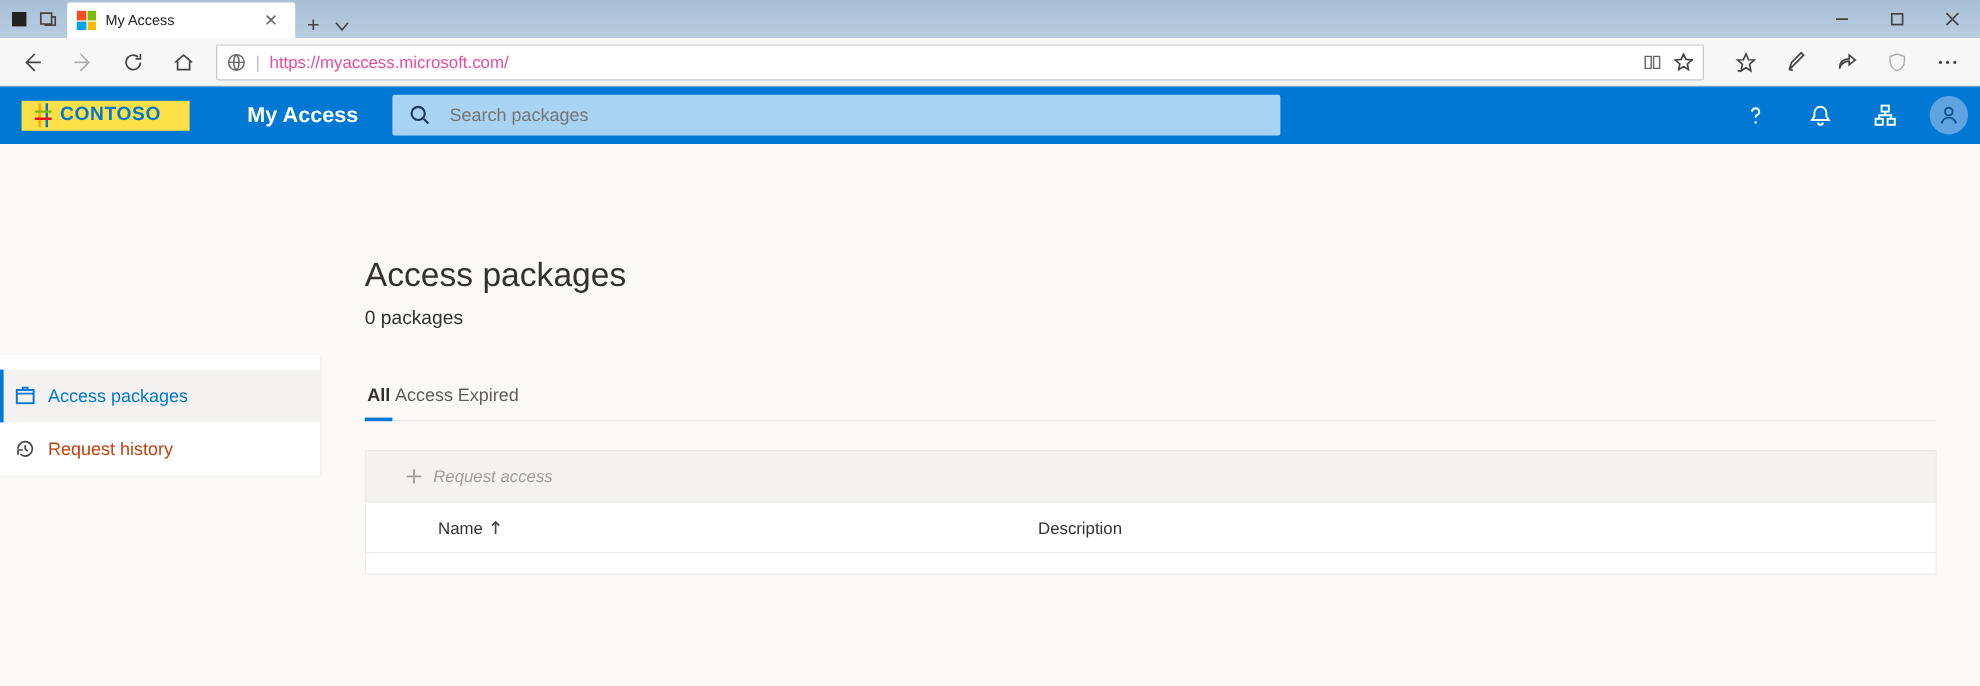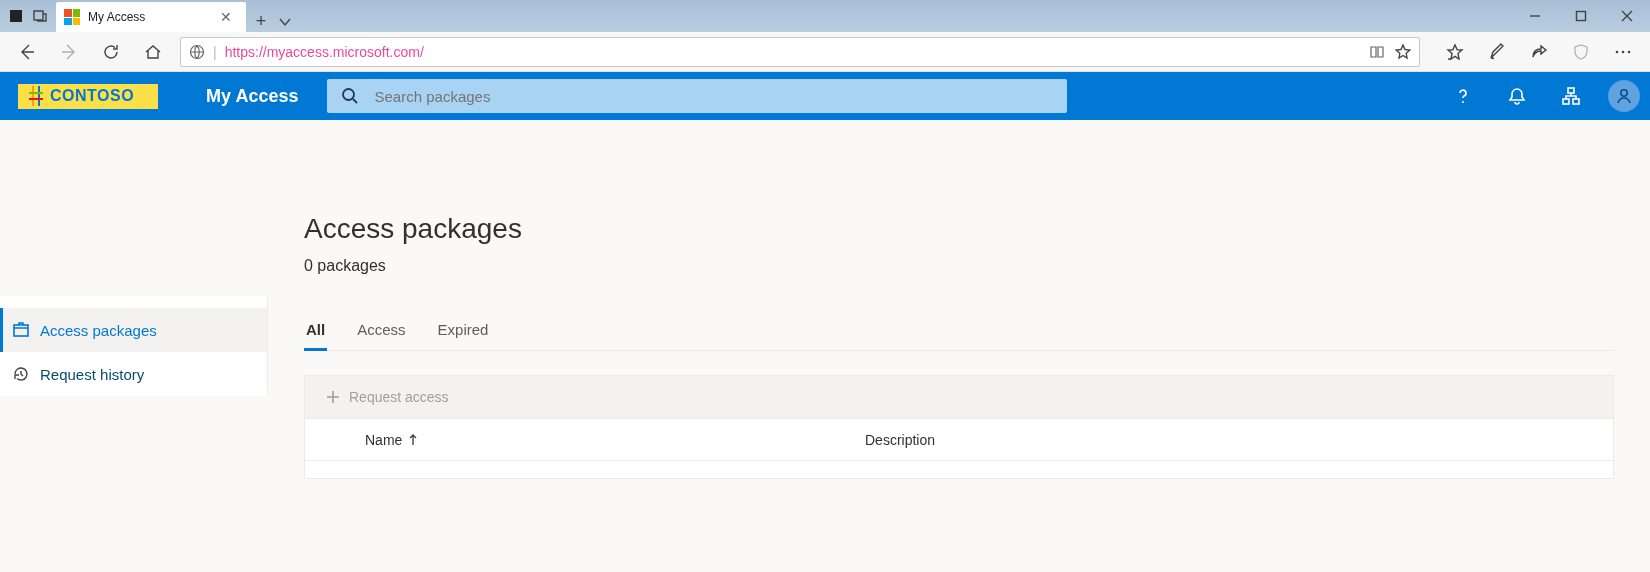--- a/index.html
+++ b/index.html
@@ -37,35 +37,35 @@
   .search { flex:0 0 740px; height:34px; background:#a9d3f2; display:flex; align-items:center; padding:0 14px; gap:14px; color:#226; border-radius:2px;}
   .search input { flex:1; background:transparent; border:0; outline:0; font-size:15px; color:#1b3a57;}
   .hdr-spacer{flex:1;}
   .hdr-icons { display:flex; align-items:center; gap:20px; padding:0 10px;}
   .hdr-ic { width:34px; height:34px; display:flex; align-items:center; justify-content:center;}
   .avatar { width:32px; height:32px; border-radius:50%; background:#5fa4e0; display:flex; align-items:center; justify-content:center;}
 
   
   .body { flex:1; display:flex; background:#faf9f8;align-items:center; }
   .sidebar { width:268px; background:#fff; border-right:1px solid #edebe9; padding-top:12px;}
-  .sb-item { display:flex; align-items:center; gap:10px; padding:0 12px; height:44px; font-size:15px; color:#0c4a6e; cursor:pointer; position:relative;}
+  .sb-item { display:flex; align-items:center; gap:10px; padding:0 12px; height:44px; font-size:15px; color:#c2410c; cursor:pointer; position:relative;}
   .sb-item.active { background:#f3f2f1; color:#0078d4; }
   .sb-item.active::before { content:""; position:absolute; left:0; top:0; bottom:0; width:3px; background:#0078d4;}
   .sb-item.hl { outline:3px solid #e81123; outline-offset:-2px; }
   .sb-ic { width:18px; height:18px; flex:0 0 18px;}
 
   .main { flex:1; padding:28px 36px; }
   .page-title { font-size:28px; font-weight:400; color:#323130; margin:0 0 12px 0;}
   .page-sub { font-size:16px; color:#323130; margin:0 0 46px 0;}
 
-  .tabs { display:flex; gap:28px; border-bottom:1px solid #edebe9; margin-bottom:24px;}
+  .tabs { display:flex; border-bottom:1px solid #edebe9; margin-bottom:24px;}
   .ftab { padding:0 2px 10px 2px; font-size:15px; color:#605e5c; cursor:pointer;}
   .ftab.active { color:#323130; font-weight:600; border-bottom:3px solid #0078d4; margin-bottom:-1px;}
 
-  .toolbar { background:#f3f2f1; border:1px solid #edebe9; height:44px; display:flex; align-items:center; padding:0 20px; gap:8px; color:#a19f9d;}
+  .toolbar { background:#f3f2f1; border:1px solid #edebe9; height:44px; display:flex; align-items:center; padding:0 32px; gap:8px; color:#a19f9d;font-style:italic;}
   .grid-head { background:#fff; border-left:1px solid #edebe9; border-right:1px solid #edebe9; border-bottom:1px solid #edebe9; height:42px; display:flex; align-items:center; padding:0 14px; color:#323130;}
   .col-name { margin-left:46px; width:500px; display:flex; align-items:center; gap:6px;}
   .col-desc { }
   .grid-empty { background:#fff; border-left:1px solid #edebe9; border-right:1px solid #edebe9; border-bottom:1px solid #edebe9; height:18px;}
 
   svg { display:block; }
   .stroke { stroke:#444; stroke-width:1.4; fill:none; }
   .stroke-lt { stroke:#666; stroke-width:1.2; fill:none; }
   .stroke-w { stroke:#fff; stroke-width:1.6; fill:none; }
   .stroke-b { stroke:#0078d4; stroke-width:1.6; fill:none; }

